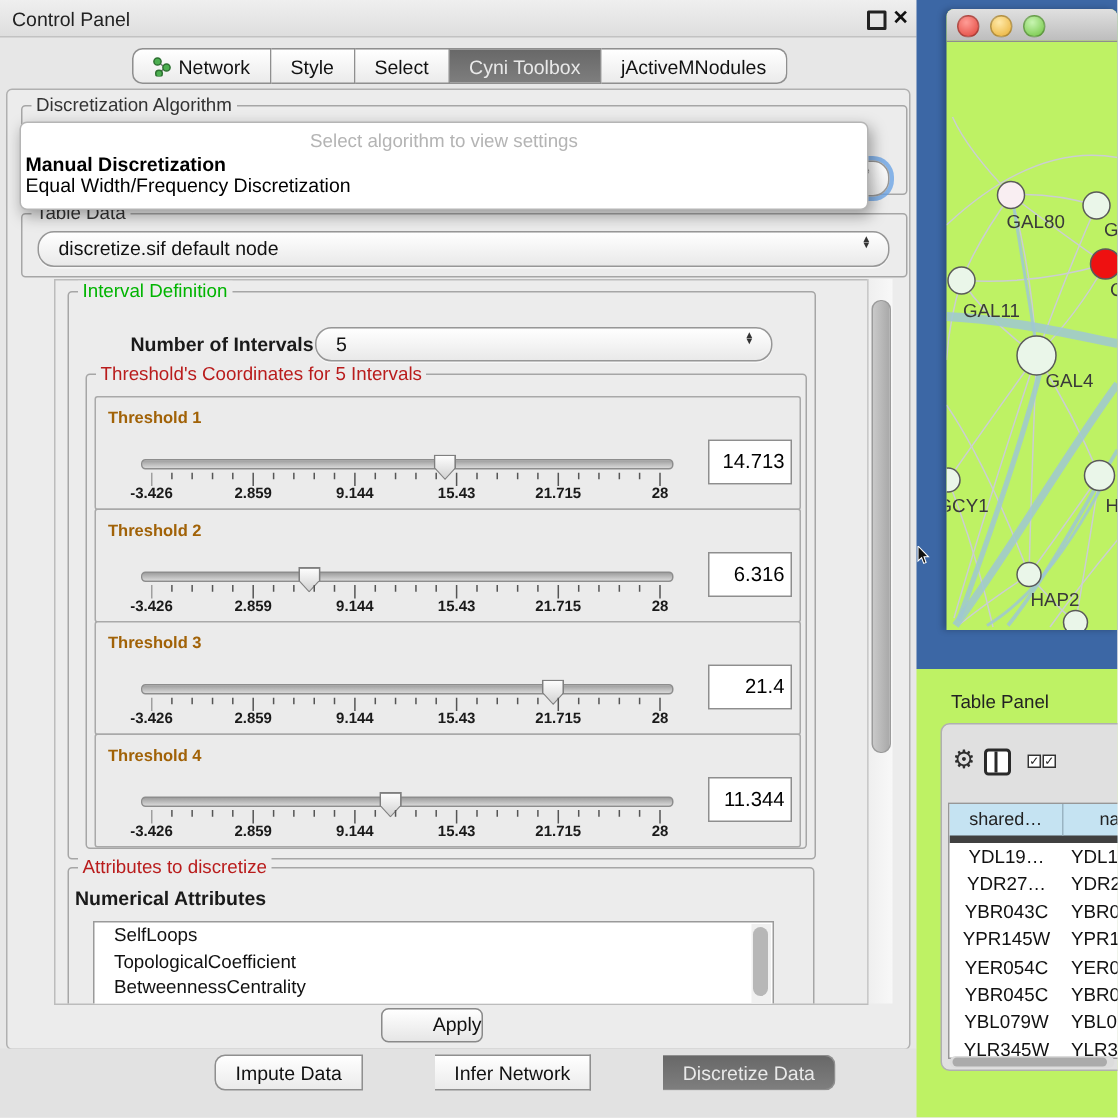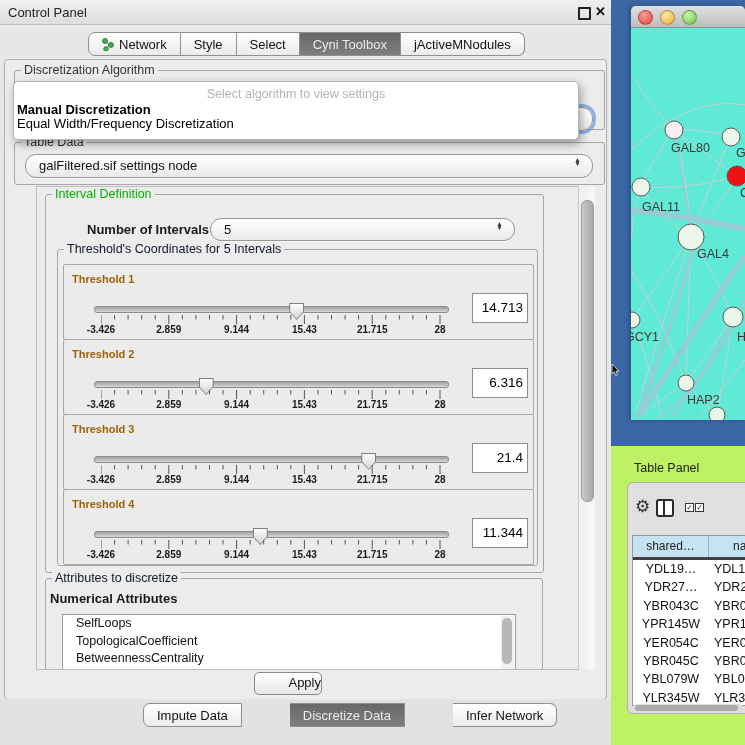--- a/index.html
+++ b/index.html
@@ -26,21 +26,21 @@
   #bottom-tabs{left:143px;top:703px;gap:48px;}
 
   #main-panel{left:4px;top:59px;width:601px;height:639px;background:#ececec;
      border:1px solid #b0b0b0;border-radius:4px;}
   #bottom-strip{left:0;top:699px;width:611px;height:46px;background:#e2e2e2;}
 
   .group{position:absolute;border:1px solid #a6a6a6;border-radius:3px;}
   .group-label{position:absolute;top:-8px;left:6px;background:#ececec;padding:0 3px;
      font-size:12.5px;color:#333;white-space:nowrap;}
   .group-label.green{color:#00b400;}
-  .group-label.blue{color:#0f172a;}
+  .group-label.blue{color:#b91c1c;}
 
   .combo{position:absolute;height:22px;border:1px solid #979797;border-radius:11px;
      background:linear-gradient(#ffffff,#e9e9e9);font-size:13px;line-height:21px;
      padding-left:13px;color:#111;box-shadow:0 1px 0 rgba(255,255,255,.6);}
   .combo .spin{position:absolute;right:10px;top:3px;width:9px;font-size:6.5px;line-height:4px;
      color:#333;text-align:center;}
   .focus-ring{box-shadow:0 0 0 3px rgba(100,160,230,.75);}
 
   
   #algo-popup{left:13px;top:81px;width:564px;height:57px;background:#fff;
@@ -85,21 +85,21 @@
   #attr-scroll{position:absolute;right:1px;top:1px;bottom:1px;width:13px;background:#f0f0f0;}
   #attr-scroll .thumb{position:absolute;left:1px;top:2px;width:10px;height:46px;
      background:#b7b7b7;border-radius:5px;}
 
   #apply-btn{left:249px;top:612px;width:66px;height:21px;border:1px solid #8a8a8a;
      border-radius:5px;background:linear-gradient(#ffffff,#e6e6e6);font-size:13px;
      text-align:right;line-height:20px;color:#111;}
 
   
   #network-frame{left:611px;top:0;width:134px;height:446px;background:#3c67a5;}
-  #mac-window{position:absolute;left:20px;top:6px;width:114px;height:414px;background:#5eead4;
+  #mac-window{position:absolute;left:20px;top:6px;width:114px;height:414px;background:#bef264;
      border-radius:5px 5px 0 0;box-shadow:-2px 0 4px rgba(0,0,0,.25);}
   #mac-titlebar{position:absolute;left:0;top:0;width:114px;height:21px;
      background:linear-gradient(#e0e0e0,#bdbdbd);border-bottom:1px solid #8e8e8e;
      border-radius:5px 5px 0 0;}
   .light{position:absolute;top:4px;width:13px;height:13px;border-radius:50%;
      border:1px solid rgba(0,0,0,.25);}
   #light-red{left:7px;background:radial-gradient(circle at 40% 30%,#ff9d97,#e1433a);}
   #light-yellow{left:29px;background:radial-gradient(circle at 40% 30%,#ffe9a8,#e9af34);}
   #light-green{left:51px;background:radial-gradient(circle at 40% 30%,#c8f5b2,#6fc440);}
   #net-canvas{position:absolute;left:0;top:21px;width:114px;height:393px;overflow:hidden;}
@@ -111,21 +111,21 @@
   #gear-icon{left:24px;top:50px;font-size:17px;color:#2e2e2e;}
   #col-icon{left:45px;top:53px;width:14px;height:14px;background:#fff;border:2px solid #2a2a2a;
      border-radius:3px;}
   #col-icon i{position:absolute;left:5px;top:0;width:2px;height:14px;background:#2a2a2a;display:block;}
   .chk{position:absolute;top:57px;width:7px;height:7px;border:1px solid #333;background:#fff;
      font-size:8px;line-height:7px;text-align:center;color:#222;}
   #chk1{left:74px;} #chk2{left:84px;}
 
   #mini-table{left:21px;top:89px;width:113px;height:169px;background:#fff;
      border:1px solid #979797;overflow:hidden;}
-  .t-header{display:flex;height:21px;background:#c5e3f2;border-bottom:3px solid #404040;}
+  .t-header{display:flex;height:21px;background:#c5e3f2;border-bottom:5px solid #404040;}
   .t-hcell{font-size:12px;color:#222;text-align:center;line-height:21px;
      border-right:1px solid #9ab4c2;overflow:hidden;white-space:nowrap;}
   .t-hcell.c1{width:75px;flex:none;} .t-hcell.c2{flex:1;text-align:left;padding-left:24px;}
   .t-row{display:flex;height:18.4px;}
   .t-cell{font-size:12.5px;color:#111;line-height:18.4px;white-space:nowrap;overflow:hidden;}
   .t-cell.c1{width:76px;flex:none;text-align:center;}
   .t-cell.c2{flex:1;padding-left:5px;}
   #tp-hscroll{left:22px;top:258px;width:110px;height:8px;background:#dcdcdc;border-radius:4px;}
   #tp-hscroll .thumb{position:absolute;left:2px;top:1px;width:103px;height:6px;
      background:#ababab;border-radius:3px;}
@@ -173,21 +173,21 @@
     <div class="group" id="algo-group" style="left:9px;top:10px;width:589px;height:58px;">
       <span class="group-label">Discretization Algorithm</span>
       <div class="combo focus-ring" style="left:10px;top:36px;width:553px;">
         <span class="spin">▲<br>▼</span>
       </div>
     </div>
 
     <div class="group" id="tabledata-group" style="left:9px;top:82px;width:589px;height:41px;">
       <span class="group-label">Table Data</span>
       <div class="combo" style="left:10px;top:11px;width:553px;">
-        <span>galFiltered.sif settings node</span>
+        <span>discretize.sif default node</span>
         <span class="spin">▲<br>▼</span>
       </div>
     </div>
 
     <div class="abs" id="settings-viewport">
 
       <div class="group" style="left:8px;top:7px;width:497px;height:377px;">
         <span class="group-label green">Interval Definition</span>
         <span class="abs" style="left:41px;top:27px;font-size:13px;font-weight:bold;">Number of Intervals</span>
         <div class="combo" style="left:164px;top:23px;width:290px;height:21px;">
@@ -391,25 +391,25 @@
     </div>
 
     <div class="abs" id="apply-btn">Apply</div>
   </div>
 
   <div class="abs" id="bottom-strip"></div>
   <div class="abs tabbar" id="bottom-tabs">
     <div class="tab">
         <span>Impute Data</span>
       </div>
+    <div class="tab">
+        <span>Infer Network</span>
+      </div>
     <div class="tab selected">
         <span>Discretize Data</span>
-      </div>
-    <div class="tab">
-        <span>Infer Network</span>
       </div>
   </div>
 </div>
 
 <div class="abs" id="algo-popup">
   <div class="prompt">Select algorithm to view settings</div>
   <div class="popup-item b" style="top:20px;">Manual Discretization</div>
   <div class="popup-item" style="top:34px;">Equal Width/Frequency Discretization</div>
 </div>
 

